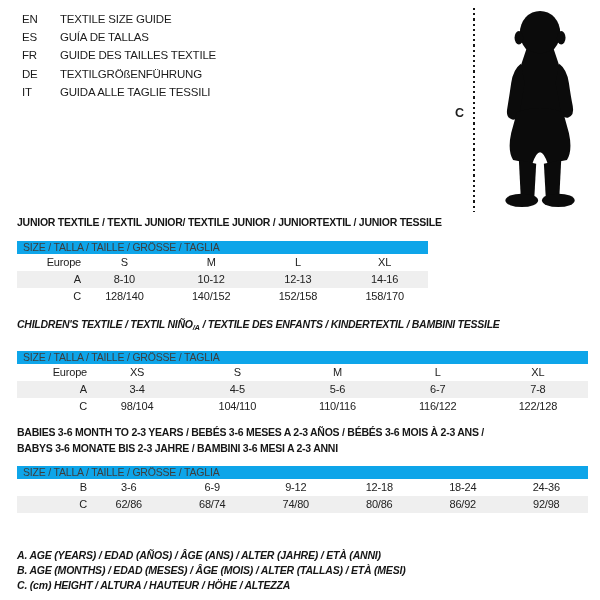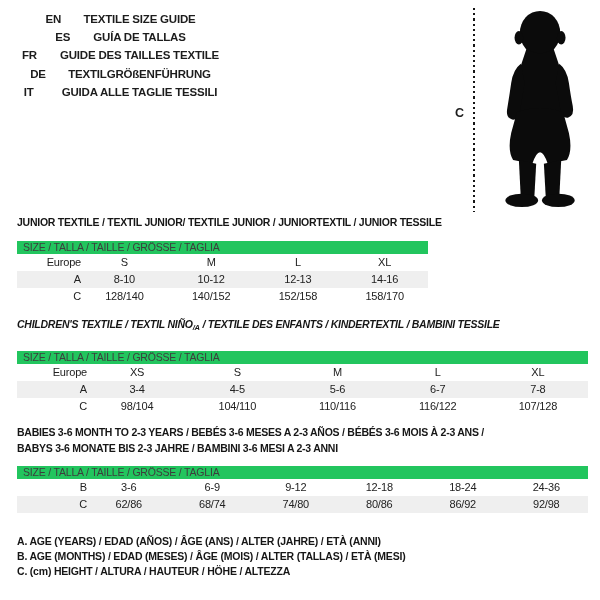--- a/index.html
+++ b/index.html
@@ -1,22 +1,22 @@
 <!DOCTYPE html>
 <html><head>
 <meta charset="utf-8">
 <style>
   html,body{margin:0;padding:0;background:#fff;}
   .page{position:relative;width:600px;height:600px;background:#ffffff;overflow:hidden;
         font-family:"Liberation Sans","DejaVu Sans",sans-serif;color:#1c1c1c;}
 
   
   .lang-list{position:absolute;left:22px;top:10px;}
-  .lang-row{display:flex;font-weight:700;font-size:11.5px;line-height:18.2px;
-            letter-spacing:-0.2px;white-space:nowrap;justify-content:center;}
+  .lang-row{display:flex;font-weight:400;font-size:11.5px;line-height:18.2px;
+            letter-spacing:-0.2px;white-space:nowrap;}
   .lang-code{width:38px;flex:0 0 38px;}
 
   
   .figure{position:absolute;left:440px;top:4px;width:160px;height:212px;}
   .dotline{position:absolute;left:33px;top:4px;width:2px;height:204px;
            background:repeating-linear-gradient(to bottom,#151515 0 2.2px,transparent 2.2px 5.2px);}
   .height-label{position:absolute;left:15px;top:102px;font-weight:700;font-size:12.5px;}
   .baby-svg{position:absolute;left:40px;top:4px;width:122px;height:202px;}
 
   
@@ -28,31 +28,31 @@
              white-space:nowrap;line-height:12px;color:#161616;}
   .sec1 .tbl-title{margin-bottom:13px;}
   .sec2 .tbl-title{margin-bottom:17px;font-style:italic;}
   .sec3 .tbl-title{margin-bottom:10px;}
   .tline{display:block;line-height:16px;}
   .subA{font-size:7.5px;font-weight:700;vertical-align:-2px;letter-spacing:-0.2px;}
 
   .size-table{width:100%;border-collapse:collapse;table-layout:fixed;font-size:11px;}
   .size-table td{padding:0;text-align:center;height:17px;line-height:17px;
                  letter-spacing:-0.2px;color:#222;overflow:hidden;white-space:nowrap;}
-  .size-table tr.hdr td{background:#22c55e;color:#3d3d3d;text-align:left;padding-left:6px;
+  .size-table tr.hdr td{background:#0ea5e9;color:#3d3d3d;text-align:left;padding-left:6px;
                         height:13px;line-height:13px;font-size:10.5px;margin-left:16px;}
   .size-table td.lab{text-align:right;padding-left:4px;}
   tr.stripe td{background:#efefef;}
   .sec1 .c-lab{width:64px;}
   .sec2 .c-lab{width:70px;}
   .sec3 .c-lab{width:70px;}
 
   
-  .legend{position:absolute;left:17px;top:534px;font-weight:700;font-size:10.5px;
-          letter-spacing:-0.2px;color:#161616;}
+  .legend{position:absolute;left:17px;top:548px;font-weight:700;font-size:10.5px;
+          letter-spacing:-0.2px;color:#161616;font-style:italic;}
   .legend-line{line-height:15.2px;white-space:nowrap;}
 </style>
 </head>
 <body>
 
 <div class="page">
 
   <div class="lang-list">
     <div class="lang-row">
       <span class="lang-code">EN</span>
@@ -165,21 +165,21 @@
         <td>5-6</td>
         <td>6-7</td>
         <td>7-8</td>
       </tr>
       <tr>
         <td class="lab">C</td>
         <td>98/104</td>
         <td>104/110</td>
         <td>110/116</td>
         <td>116/122</td>
-        <td>107/128</td>
+        <td>122/128</td>
       </tr>
     </tbody>
       </table>
   </section>
 
   <section class="sec sec3">
     <h2 class="tbl-title">
         <span class="tline">BABIES 3-6 MONTH TO 2-3 YEARS / BEBÉS 3-6 MESES A 2-3 AÑOS / BÉBÉS 3-6 MOIS À 2-3 ANS /</span>
         <span class="tline">BABYS 3-6 MONATE BIS 2-3 JAHRE / BAMBINI 3-6 MESI A 2-3 ANNI</span>
       </h2>

